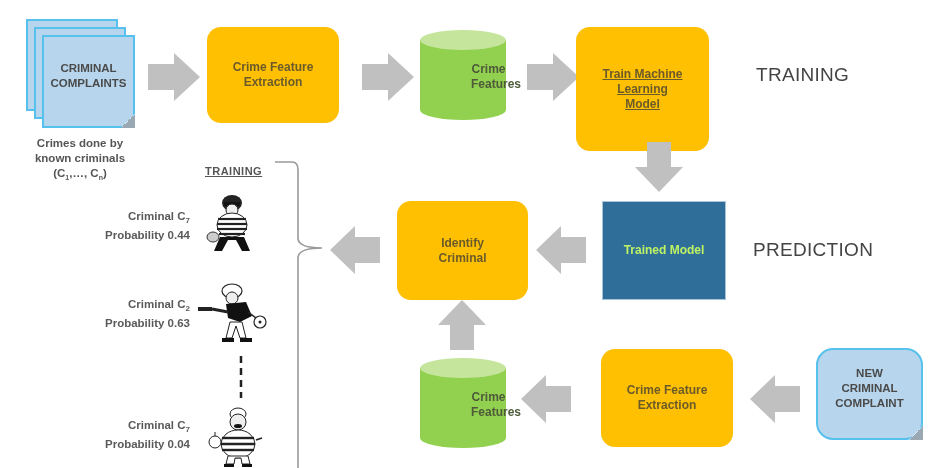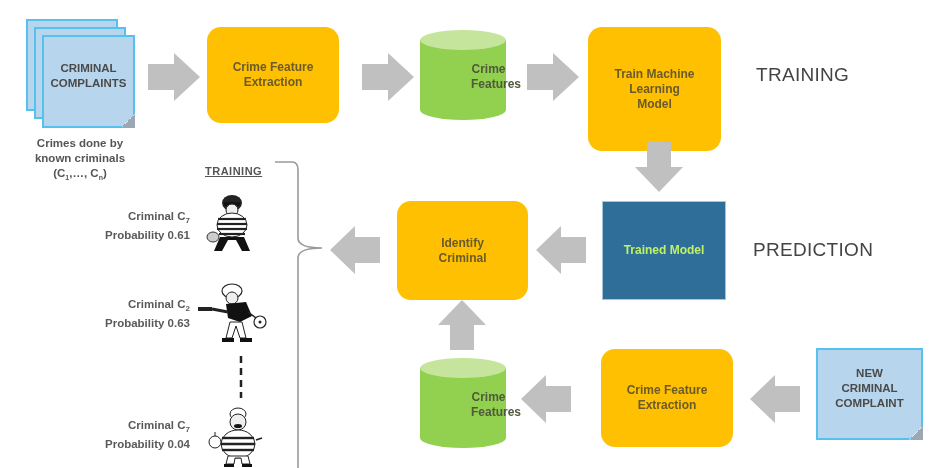--- a/index.html
+++ b/index.html
@@ -73,21 +73,21 @@
   <div class="cyl-text" style="top:32px;">
     <div>Crime</div>
     <div>Features</div>
   </div>
 </div>
 
 <svg style="left:527px;top:53px;" width="52" height="48">
   <polygon points="0,11 26,11 26,0 52,24 26,48 26,37 0,37" fill="#c0c0c0"></polygon>
 </svg>
 
-<div class="box orange" style="left:588px;top:27px;width:133px;height:124px;">
+<div class="box orange" style="left:576px;top:27px;width:133px;height:124px;text-decoration:underline;">
   <div>
     <div>Train Machine</div>
     <div>Learning</div>
     <div>Model</div>
   </div>
 </div>
 
 <div class="phase" style="left:756px;top:64px;">TRAINING</div>
 
 <svg style="left:635px;top:142px;" width="48" height="50">
@@ -138,39 +138,39 @@
   <div>
     <div>Crime Feature</div>
     <div>Extraction</div>
   </div>
 </div>
 
 <svg style="left:750px;top:375px;" width="50" height="48">
   <polygon points="50,11 25,11 25,0 0,24 25,48 25,37 50,37" fill="#c0c0c0"></polygon>
 </svg>
 
-<div class="paper" style="left:816px;top:348px;width:107px;height:92px;">
+<div class="paper" style="left:816px;top:348px;width:107px;height:92px;border-radius:17px;">
   <div class="paper-label" style="top:16px;">
     <div>NEW</div>
     <div>CRIMINAL</div>
     <div>COMPLAINT</div>
   </div>
   <div class="curl"></div>
   <div class="curl-fold"></div>
 </div>
 
 <svg style="left:270px;top:158px;" width="60" height="312">
   <path d="M5,4 L22,4 Q28,4 28,12 L28,80 Q28,90 52,90 Q28,90 28,100 L28,312" fill="none" stroke="#9a9a9a" stroke-width="1.6"></path>
 </svg>
 
 <div class="abs" style="left:205px;top:165px;font-weight:bold;font-size:11px;color:#555;text-decoration:underline;letter-spacing:0.5px;">TRAINING</div>
 
 <div class="result-label" style="left:70px;top:209px;">
   <div><span>Criminal C</span><sub>7</sub></div>
-  <div>Probability 0.61</div>
+  <div>Probability 0.44</div>
 </div>
 <svg style="left:204px;top:193px;" width="52" height="62" viewBox="0 0 52 62">
   <ellipse cx="28" cy="10" rx="10" ry="8" fill="#222"></ellipse>
   <rect x="20" y="9" width="16" height="4" fill="#111"></rect>
   <circle cx="28" cy="17" r="6" fill="#eee" stroke="#222" stroke-width="1"></circle>
   <ellipse cx="28" cy="32" rx="15" ry="12" fill="#fff" stroke="#222" stroke-width="1"></ellipse>
   <g stroke="#222" stroke-width="2.2">
     <line x1="14" y1="26" x2="42" y2="26"></line>
       <line x1="13" y1="31" x2="43" y2="31"></line>
     <line x1="13" y1="36" x2="43" y2="36"></line>

